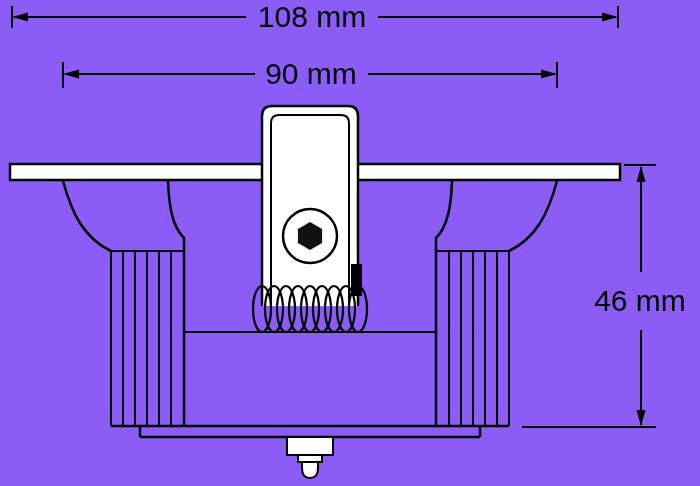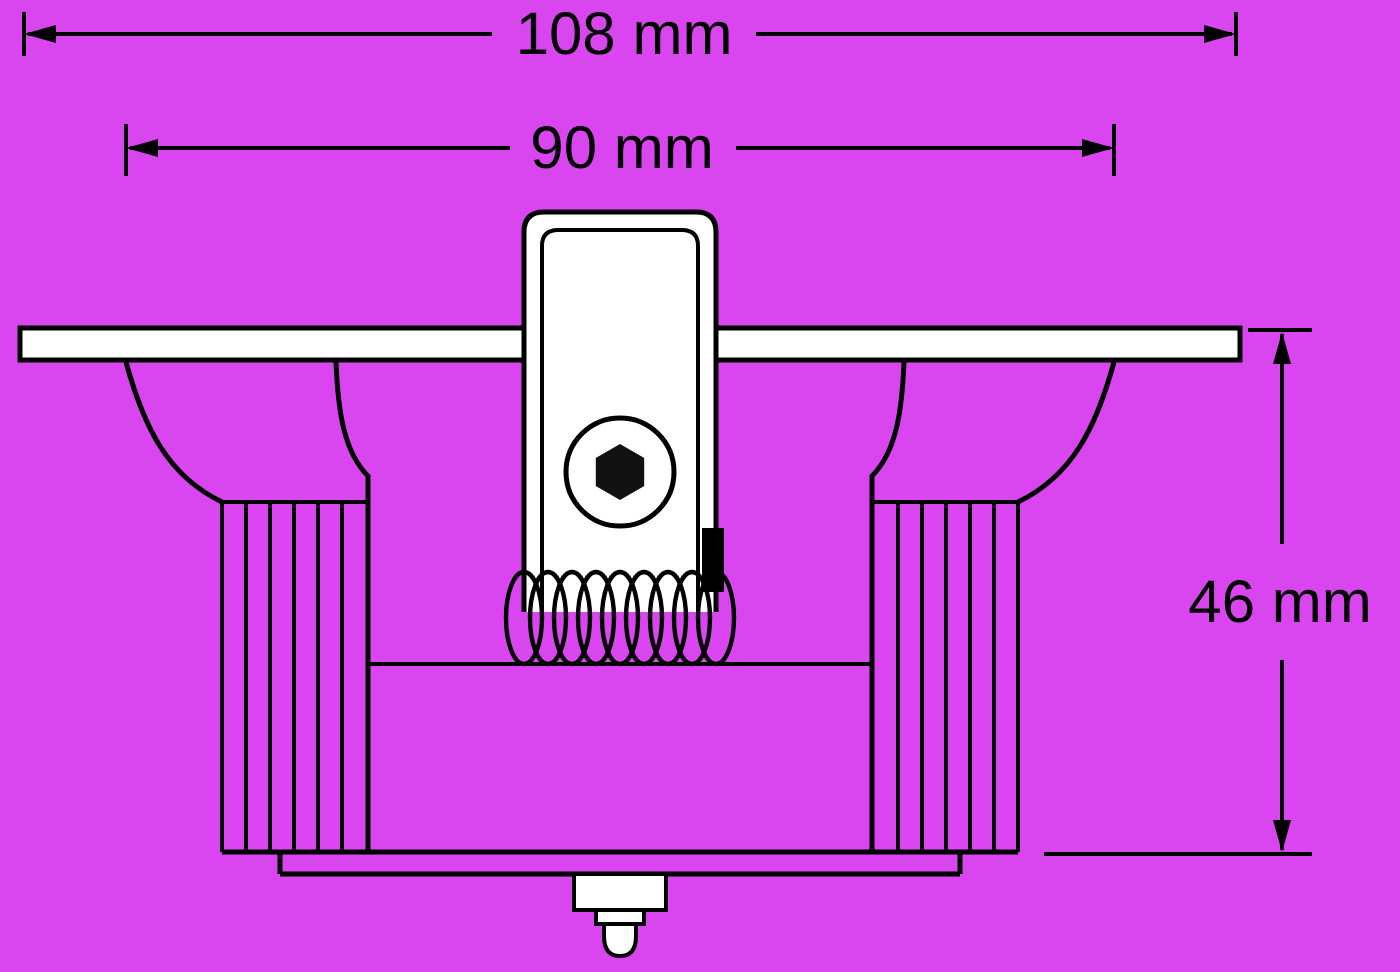--- a/index.html
+++ b/index.html
@@ -4,21 +4,21 @@
 <style>
   html, body {
     margin: 0;
     padding: 0;
     background: #ffffff;
   }
   .stage {
     position: relative;
     width: 700px;
     height: 486px;
-    background: #d946ef;
+    background: #8b5cf6;
     overflow: hidden;
     font-family: "Liberation Sans", sans-serif;
   }
   svg { display: block; }
   .dim-text {
     font-family: "Liberation Sans", sans-serif;
     font-size: 30px;
     fill: #000;
   }
   .stroke { fill: none; stroke: #000; }

